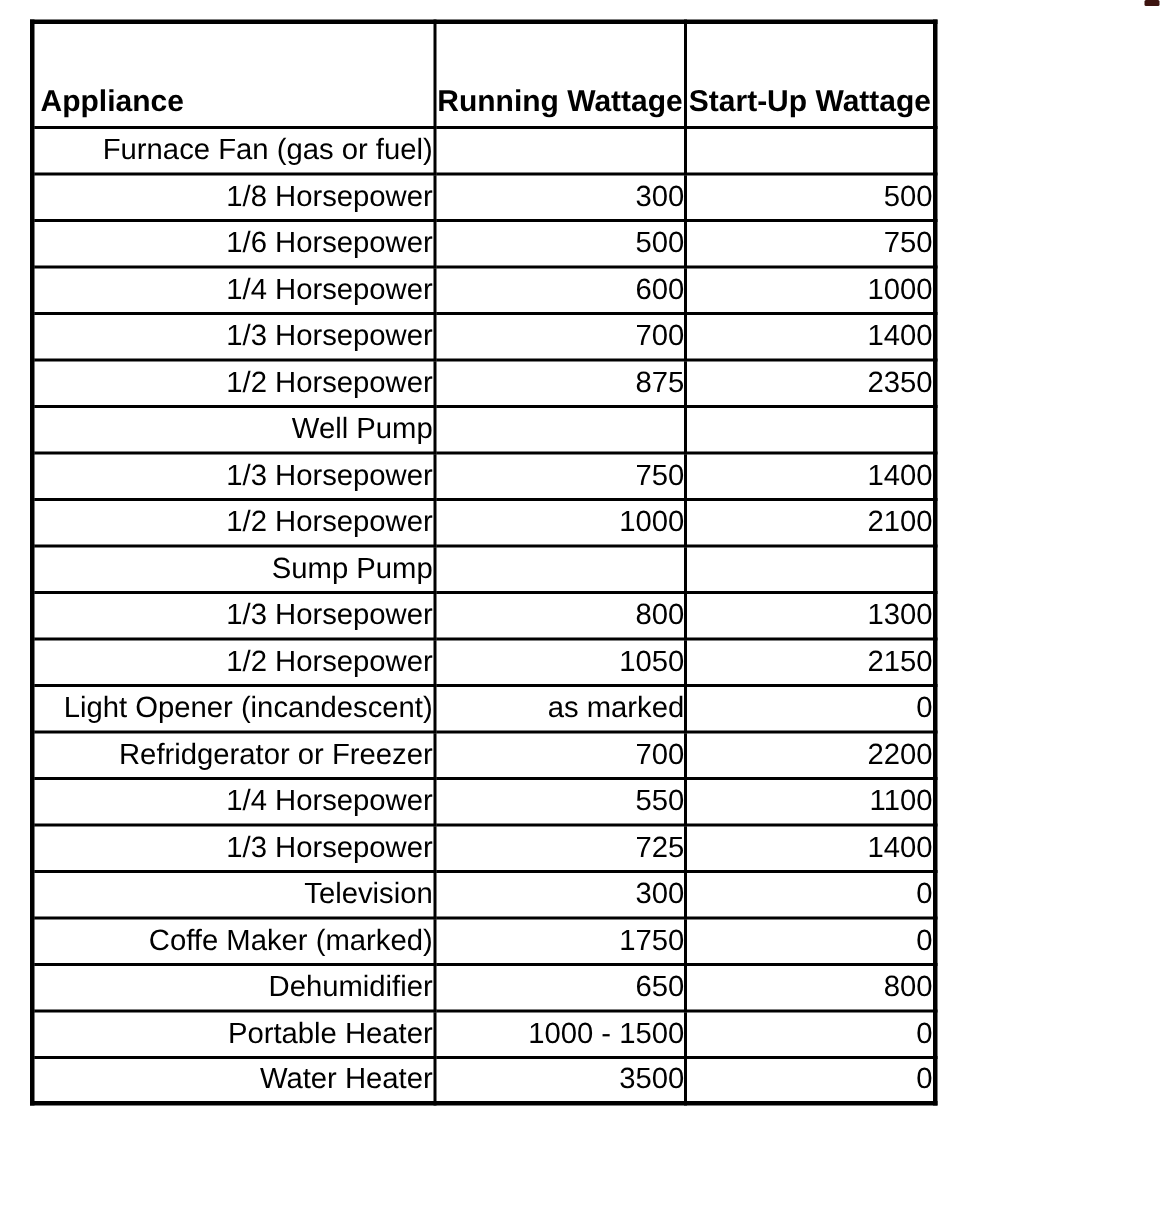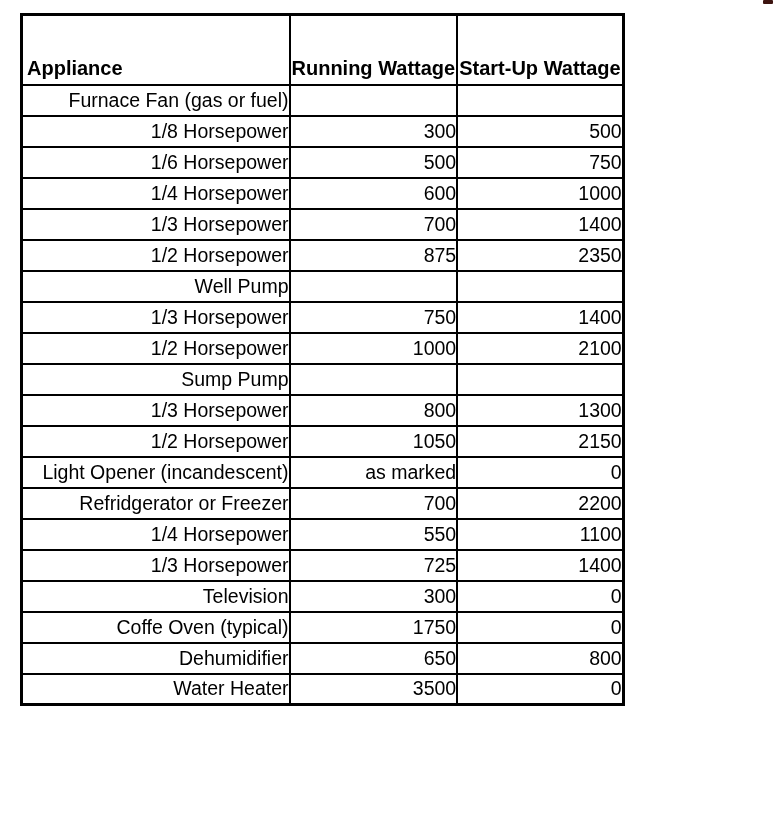--- a/index.html
+++ b/index.html
@@ -185,28 +185,33 @@
           <td class="cell-name">1/3 Horsepower</td>
           <td class="cell-num">725</td>
           <td class="cell-num">1400</td>
         </tr>
         <tr class="data-row">
           <td class="cell-name">Television</td>
           <td class="cell-num">300</td>
           <td class="cell-num">0</td>
         </tr>
         <tr class="data-row">
-          <td class="cell-name">Coffe Oven (typical)</td>
+          <td class="cell-name">Coffe Maker (marked)</td>
           <td class="cell-num">1750</td>
           <td class="cell-num">0</td>
         </tr>
         <tr class="data-row">
           <td class="cell-name">Dehumidifier</td>
           <td class="cell-num">650</td>
           <td class="cell-num">800</td>
+        </tr>
+        <tr class="data-row">
+          <td class="cell-name">Portable Heater</td>
+          <td class="cell-num">1000 - 1500</td>
+          <td class="cell-num">0</td>
         </tr>
         <tr class="data-row">
           <td class="cell-name">Water Heater</td>
           <td class="cell-num">3500</td>
           <td class="cell-num">0</td>
         </tr>
       </tbody>
     </table>
   </div>
 </div>

